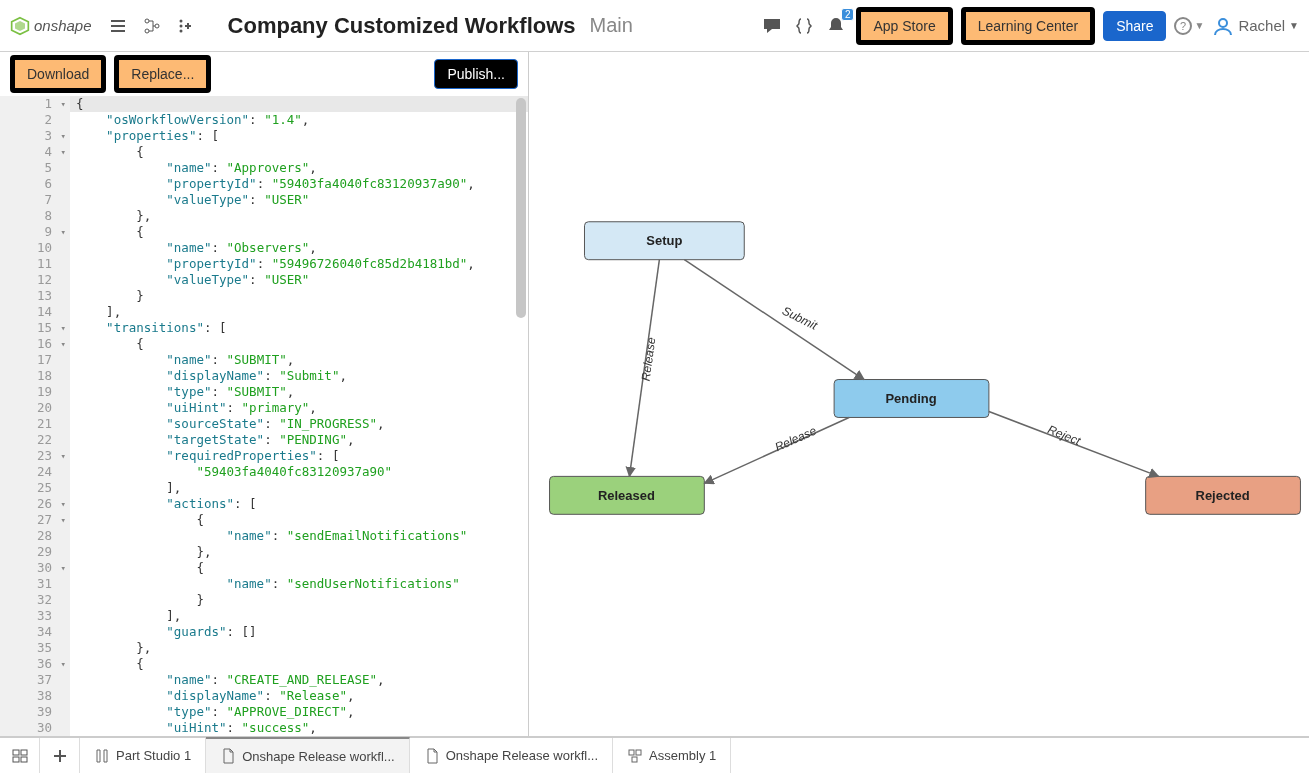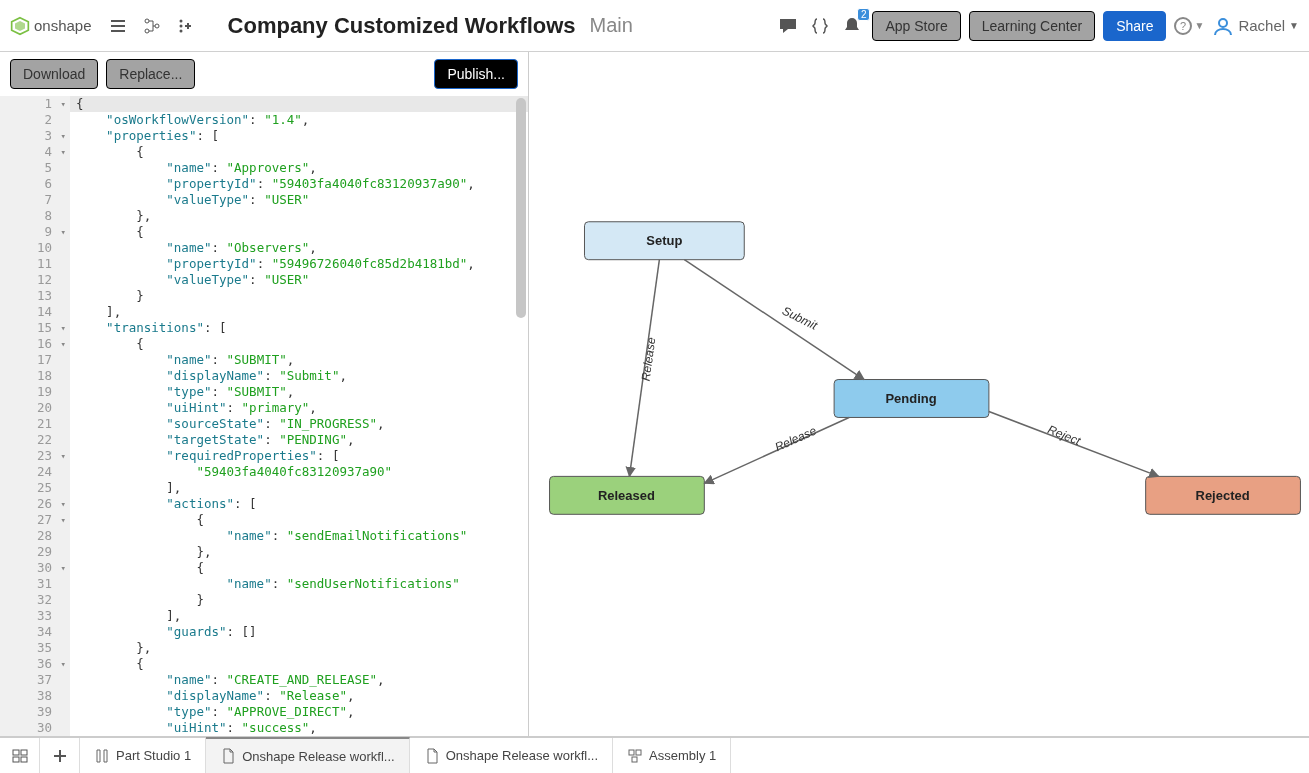--- a/index.html
+++ b/index.html
@@ -1,26 +1,26 @@
 <!DOCTYPE html>
 <html><head>
 <meta charset="utf-8">
 <style>
   * { box-sizing: border-box; margin: 0; padding: 0; }
   body { font-family: -apple-system, BlinkMacSystemFont, "Segoe UI", Arial, sans-serif; font-size: 13px; color: #333; background: #fff; overflow: hidden; width:1309px; height:773px; }
   .topbar { height: 52px; border-bottom: 1px solid #d0d0d0; display: flex; align-items: center; padding: 0 10px; gap: 8px; }
-  .logo { display:flex; align-items:center; gap:4px; color:#555; font-size:15px;}
+  .logo { display:flex; align-items:center; gap:4px; color:#555; font-size:15px;font-style:italic;}
   .logo-icon { width:20px; height:20px; }
   .top-icons { display:flex; align-items:center; gap:10px; margin-left:6px;}
   .ico-btn { width:24px; height:24px; display:flex; align-items:center; justify-content:center; color:#555; cursor:pointer;}
   .doc-title { font-size:22px; font-weight:700; color:#222; margin-left:22px;}
   .branch { font-size:20px; color:#888; margin-left:6px;}
   .spacer { flex:1; }
   .top-right { display:flex; align-items:center; gap:8px; }
-  .btn { border:1px solid #000000; background:#a3a3a3; border-radius:4px; padding:6px 12px; font-size:14px; cursor:pointer; color:#333;}
+  .btn { border:5px solid #000000; background:#fdba74; border-radius:4px; padding:6px 12px; font-size:14px; cursor:pointer; color:#333;}
   .btn-primary { background:#1a66cc; color:#fff; border:1px solid #1a66cc; font-weight:400;}
   .btn-primary.publish { background:#000000; }
   .notif { position:relative; }
   .notif-badge { position:absolute; top:-6px; right:-6px; background:#3a8edb; color:#fff; border-radius:3px; font-size:10px; padding:0 3px; border:1px solid #fff;}
   .user { display:flex; align-items:center; gap:4px; color:#666; font-size:15px;}
   .help { color:#888; display:flex; align-items:center; gap:2px;}
   .content { display:flex; height:685px; border-bottom:1px solid #ccc;}
   .left { width:529px; display:flex; flex-direction:column; border-right:1px solid #ccc; }
   .left-toolbar { height:44px; display:flex; align-items:center; gap:8px; padding:6px 10px; }
   .editor-wrap { flex:1; position:relative; overflow:hidden; background:#fff;}

